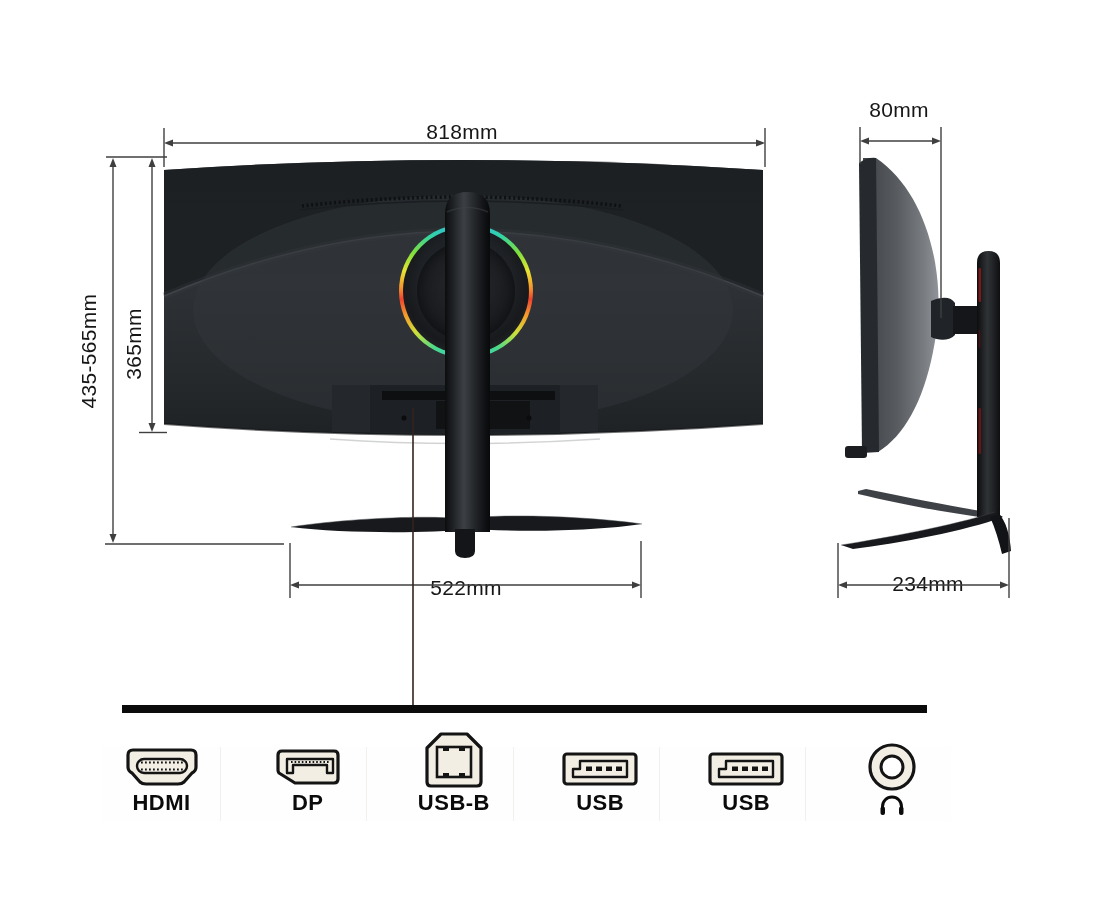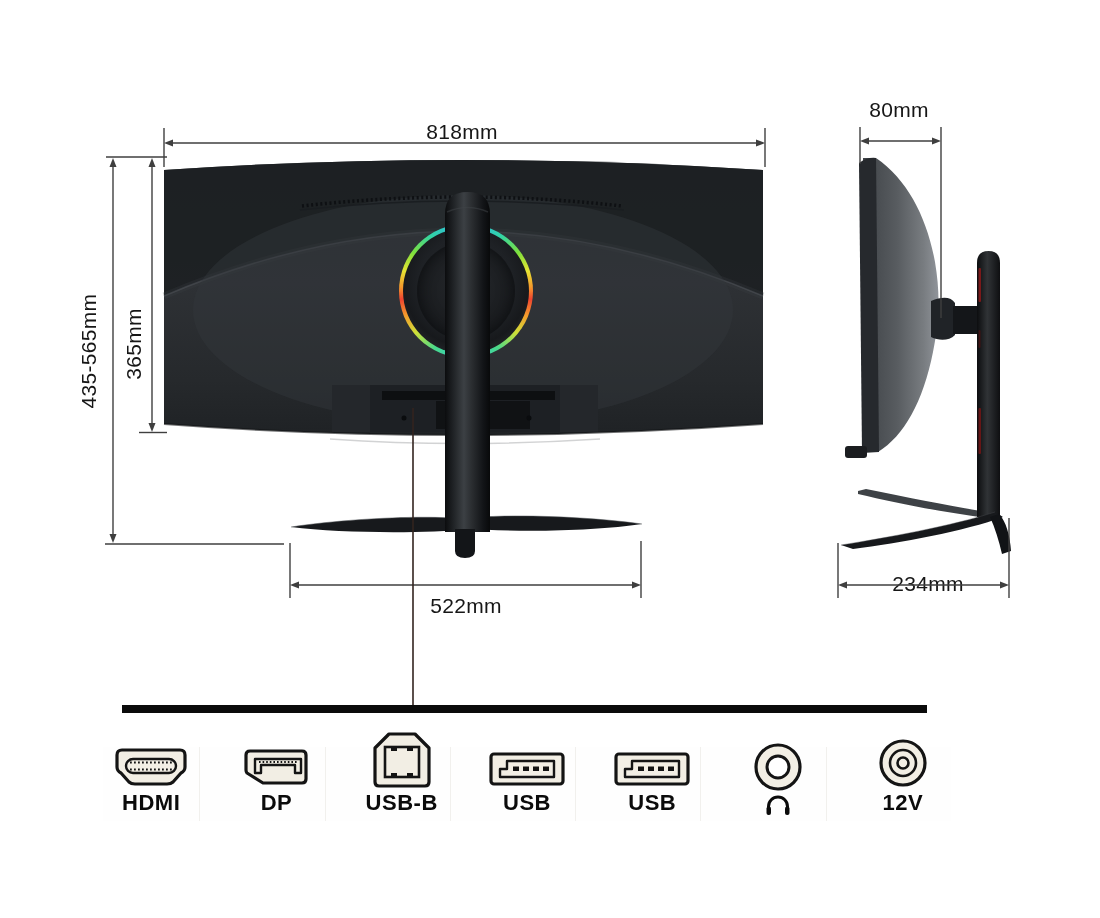--- a/index.html
+++ b/index.html
@@ -187,21 +187,21 @@
     <path d="M445,214 Q445,192 467.5,192 Q490,192 490,214 L490,532 L445,532 Z" fill="url(#poleGrad)"></path>
     <path d="M447,212 Q467.5,203 488,212" fill="none" stroke="#3f4347" stroke-width="1.5" opacity="0.5"></path>
     <path d="M455,529 L475,529 L475,551 Q475,558 465,558 Q455,558 455,551 Z" fill="#131518"></path>
   </g>
 </svg>
 </div>
 
 <div class="dim-label" style="left:462px;top:132px">818mm</div>
 <div class="dim-label rot" style="left:89px;top:351px">435-565mm</div>
 <div class="dim-label rot" style="left:134px;top:344px">365mm</div>
-<div class="dim-label" style="left:466px;top:606px">522mm</div>
+<div class="dim-label" style="left:466px;top:588px">522mm</div>
 <div class="dim-label" style="left:899px;top:110px">80mm</div>
 <div class="dim-label" style="left:928px;top:584px">234mm</div>
 
 <div class="ports-row">
 
   <div class="port-cell">
     <div class="port-icon">
       <svg width="78" height="44" viewBox="0 0 78 44">
         <path d="M10,4 H68 Q73,4 73,9 V21 Q73,25 69,27 L61,36 Q59,38 55,38 H23 Q19,38 17,36 L9,27 Q5,25 5,21 V9 Q5,4 10,4 Z" fill="#f2eee4" stroke="#141414" stroke-width="3.2" stroke-linejoin="round"></path>
         <rect x="14" y="13" width="50" height="14" rx="7" fill="none" stroke="#141414" stroke-width="2.4"></rect>
@@ -275,24 +275,14 @@
     </div>
     <div class="port-label">
       <svg width="26" height="22" viewBox="0 0 26 22">
         <path d="M3.5,15 V12.5 a9.5,9.5 0 0 1 19,0 V15" fill="none" stroke="#0b0b0b" stroke-width="3"></path>
         <rect x="1.5" y="12.5" width="4.5" height="8.5" rx="2" fill="#0b0b0b"></rect>
         <rect x="20" y="12.5" width="4.5" height="8.5" rx="2" fill="#0b0b0b"></rect>
       </svg>
     </div>
   </div>
 
-  <div class="port-cell">
-    <div class="port-icon">
-      <svg width="54" height="54" viewBox="0 0 54 54">
-        <circle cx="27" cy="27" r="22" fill="#f2eee4" stroke="#141414" stroke-width="3.2"></circle>
-        <circle cx="27" cy="27" r="13" fill="#f2eee4" stroke="#141414" stroke-width="2.6"></circle>
-        <circle cx="27" cy="27" r="5.5" fill="#f2eee4" stroke="#141414" stroke-width="2.6"></circle>
-      </svg>
-    </div>
-    <div class="port-label">12V</div>
-  </div>
 
 </div>
 
 </body></html>

